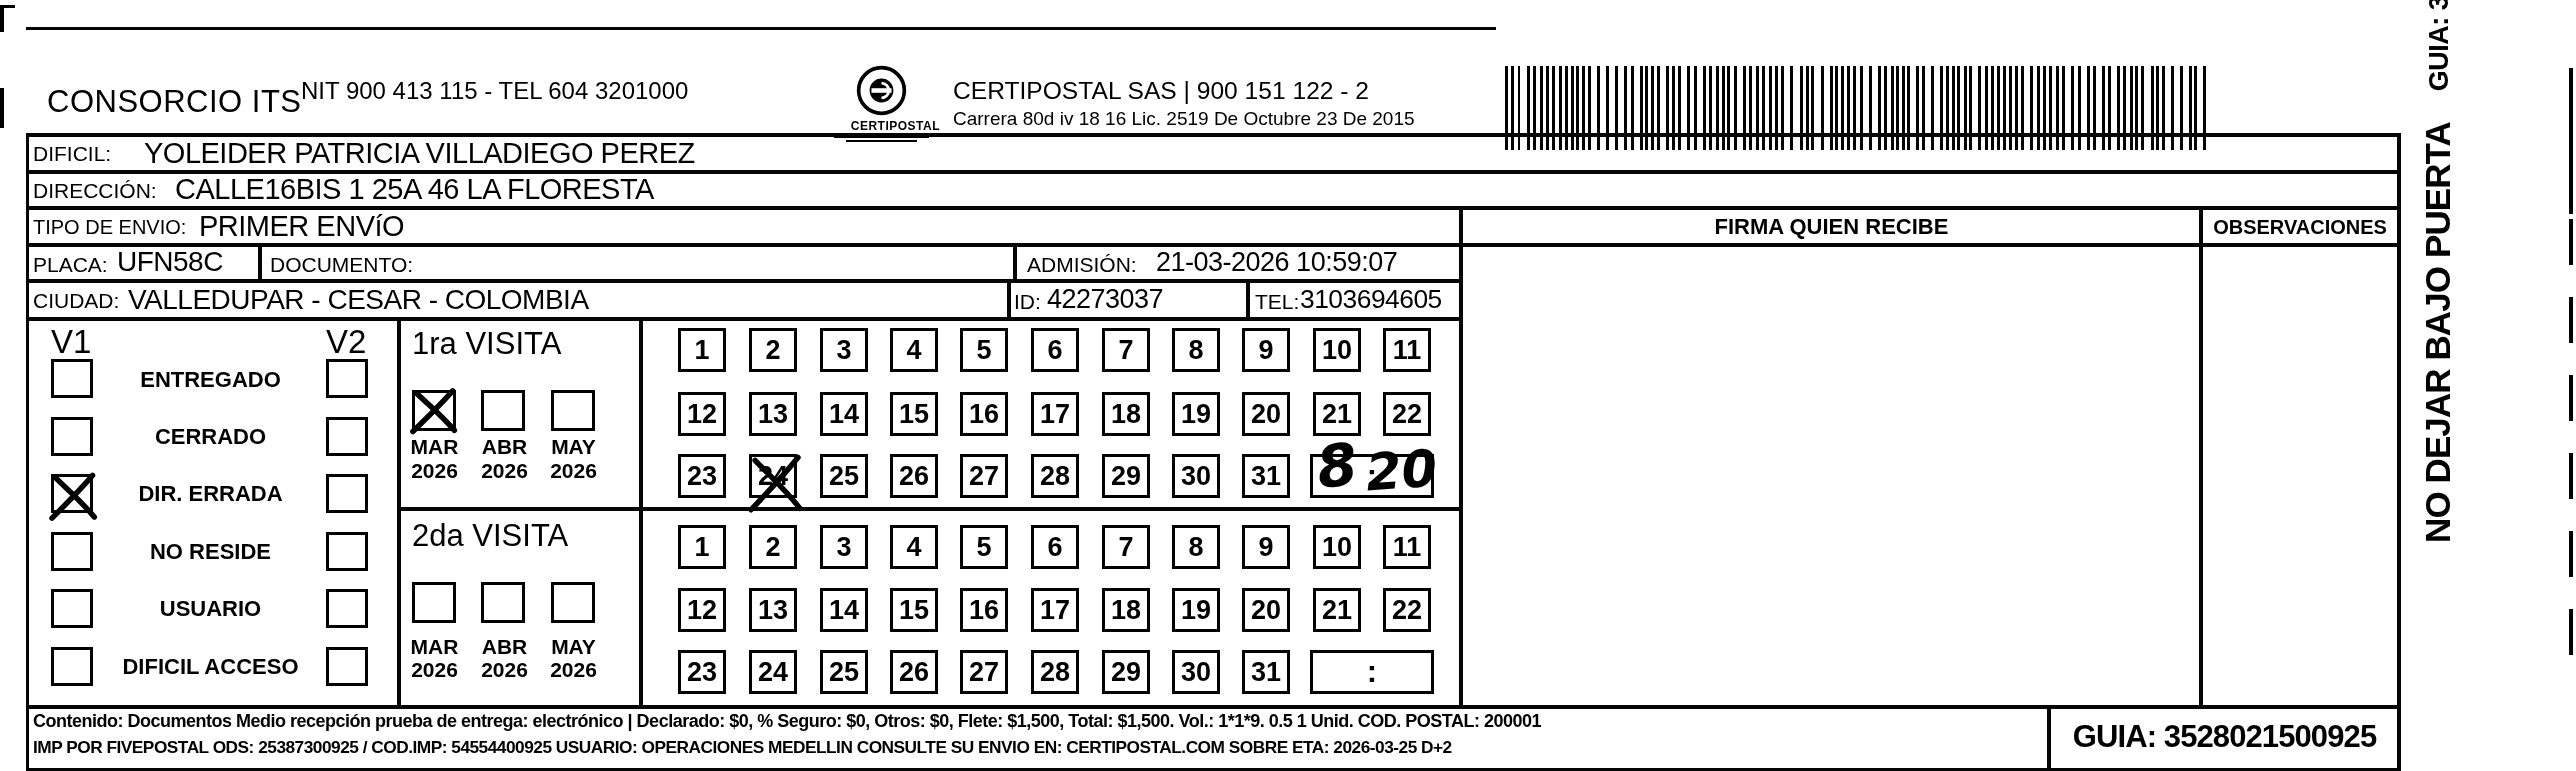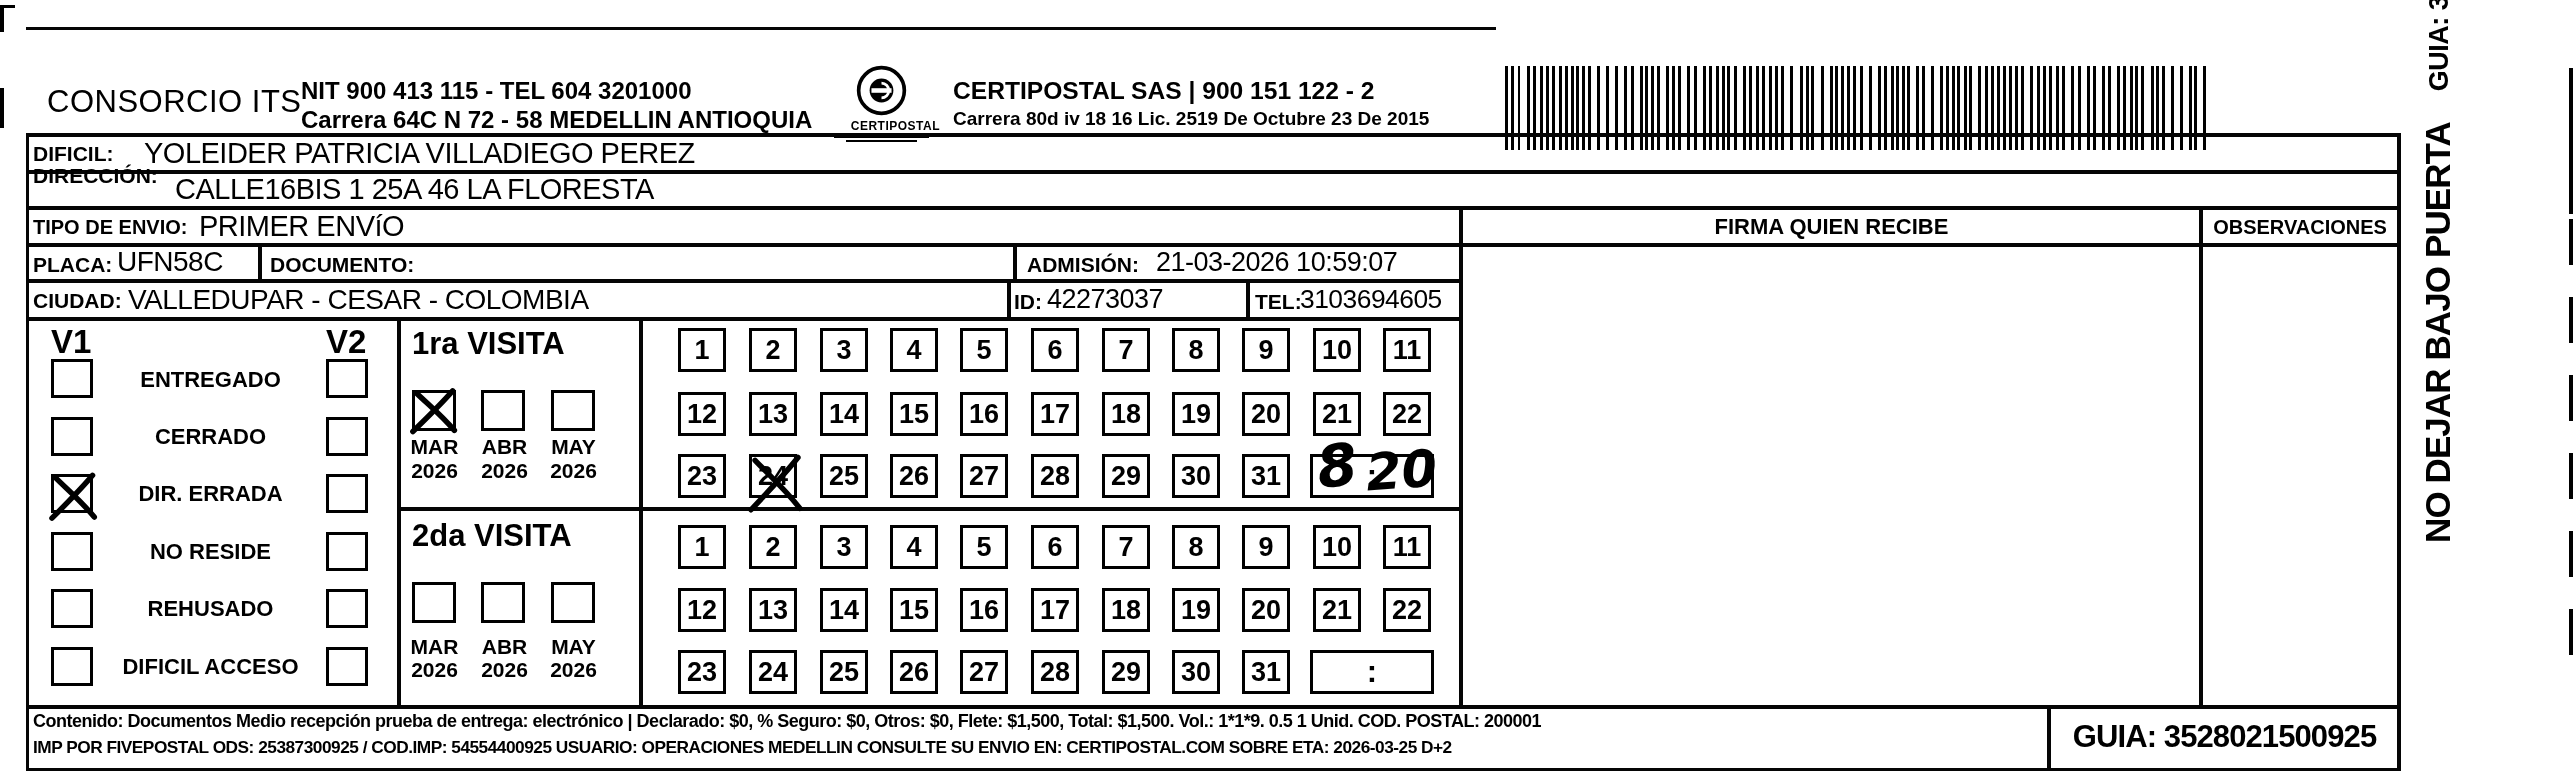--- a/index.html
+++ b/index.html
@@ -1,19 +1,19 @@
 <!DOCTYPE html>
 <html style="font-size:14.6px"><head>
 <meta charset="utf-8">
 <style>
   html,body{margin:0;padding:0;background:#ffffff;}
   .page{position:relative;width:2576px;height:771px;background:#ffffff;
         font-family:"Liberation Sans",sans-serif;color:#000;overflow:hidden;}
   .hl,.vl{position:absolute;background:#050505;}
-  .lbl{position:absolute;font-weight:bold;white-space:nowrap;}
+  .lbl{position:absolute;font-weight:normal;white-space:nowrap;}
   .val{position:absolute;white-space:nowrap;letter-spacing:-0.5px;}
   .cb{position:absolute;width:36px;height:33px;border:3.6px solid #000;background:#fff;}
   .day{position:absolute;width:42px;height:38px;border:3.6px solid #000;
        display:flex;align-items:center;justify-content:center;
        font-weight:bold;font-size:27px;background:#fff;}
   .widebox{position:absolute;height:38px;border:3.6px solid #000;background:#fff;
        display:flex;align-items:center;justify-content:center;font-weight:bold;font-size:31px;}
   .statuslabel{position:absolute;width:217px;left:102px;text-align:center;
        font-weight:bold;font-size:22px;white-space:nowrap;}
   .xmark{position:absolute;overflow:visible;}
@@ -40,21 +40,20 @@
   <div class="artifact" style="left:0;top:4.6px;width:3.6px;height:27px"></div>
   <div class="artifact" style="left:0;top:88px;width:3.6px;height:40px"></div>
   <div class="artifact" style="left:2569px;top:68px;width:3.6px;height:146px"></div>
   <div style="position:absolute;left:2569px;top:219px;width:3.6px;height:438px;
        background:repeating-linear-gradient(to bottom,#000 0 46px,transparent 46px 78px)"></div>
 
   <div class="hl" style="left:25.5px;top:27px;width:1470px;height:2.7px"></div>
 
   <div class="lbl" style="left:47px;top:84px;font-size:31px;letter-spacing:0.5px;font-weight:normal">CONSORCIO ITS</div>
   <div class="lbl" style="left:301px;top:77px;font-size:24px">NIT 900 413 115 - TEL 604 3201000</div>
-  <div class="lbl" style="left:301px;top:106px;font-size:24px">Carrera 64C N 72 - 58 MEDELLIN ANTIOQUIA</div>
 
   <div style="position:absolute;left:855px;top:64px">
     <svg width="53" height="53" viewBox="0 0 58 58">
       <circle cx="29" cy="29" r="25" fill="none" stroke="#000" stroke-width="4"></circle>
       <circle cx="29" cy="29" r="13" fill="#000"></circle>
       <path d="M18 29 h22" stroke="#fff" stroke-width="5" fill="none"></path>
       <path d="M29 21 a8 8 0 0 1 0 16" stroke="#fff" stroke-width="3" fill="none"></path>
     </svg>
   </div>
   <div class="logo-caption">CERTIPOSTAL</div>
@@ -186,21 +185,21 @@
   <div class="vl" style="left:1013px;top:243px;width:3.6px;height:40px"></div>
   <div class="vl" style="left:1007px;top:279px;width:3.6px;height:42px"></div>
   <div class="vl" style="left:1246px;top:279px;width:3.6px;height:42px"></div>
   <div class="vl" style="left:397px;top:317px;width:3.6px;height:391px"></div>
   <div class="vl" style="left:639px;top:317px;width:3.6px;height:391px"></div>
   <div class="vl" style="left:2047px;top:705px;width:3.6px;height:67px"></div>
 
   <div class="lbl" style="left:33px;top:142px;font-size:21px">DIFICIL:</div>
   <div class="val" style="left:144px;top:137px;font-size:29px">YOLEIDER PATRICIA VILLADIEGO PEREZ</div>
 
-  <div class="lbl" style="left:33px;top:164px;font-size:21px">DIRECCIÓN:</div>
+  <div class="lbl" style="left:33px;top:179px;font-size:21px">DIRECCIÓN:</div>
   <div class="val" style="left:175px;top:173px;font-size:29px">CALLE16BIS 1 25A 46 LA FLORESTA</div>
 
   <div class="lbl" style="left:33px;top:216px;font-size:20px">TIPO DE ENVIO:</div>
   <div class="val" style="left:199px;top:210px;font-size:29px">PRIMER ENVíO</div>
 
   <div class="center-cell" style="left:1463px;top:214px;width:737px;font-size:22px">FIRMA QUIEN RECIBE</div>
   <div class="center-cell" style="left:2203px;top:216px;width:194px;font-size:20px">OBSERVACIONES</div>
   <div style="position:absolute;left:1463px;top:246px;width:737px;height:459px"></div>
   <div style="position:absolute;left:2203px;top:246px;width:194px;height:459px"></div>
 
@@ -231,21 +230,21 @@
   <path d="M11.52 12.8 C 25.6 26.88, 38.4 37.12, 54.4 56.32"></path>
   <path d="M52.48 10.24 C 39.68 25.6, 26.88 38.4, 7.68 57.6"></path>
         </svg>
       </div>
       <div class="statuslabel" style="top:481px">DIR. ERRADA</div>
       <div class="cb" style="left:326px;top:474px"></div>
       <div class="cb" style="left:51px;top:532px"></div>
       <div class="statuslabel" style="top:539px">NO RESIDE</div>
       <div class="cb" style="left:326px;top:532px"></div>
       <div class="cb" style="left:51px;top:589px"></div>
-      <div class="statuslabel" style="top:596px">REHUSADO</div>
+      <div class="statuslabel" style="top:596px">USUARIO</div>
       <div class="cb" style="left:326px;top:589px"></div>
       <div class="cb" style="left:51px;top:647px"></div>
       <div class="statuslabel" style="top:654px">DIFICIL ACCESO</div>
       <div class="cb" style="left:326px;top:647px"></div>
     </div>
 
   <div class="lbl" style="left:412px;top:326px;font-size:31px">1ra VISITA</div>
   <div class="lbl" style="left:412px;top:518px;font-size:31px">2da VISITA</div>
   <div style="position:absolute;left:0;top:0">
       <div class="cb" style="left:412px;top:390px;width:38px;height:35px">

